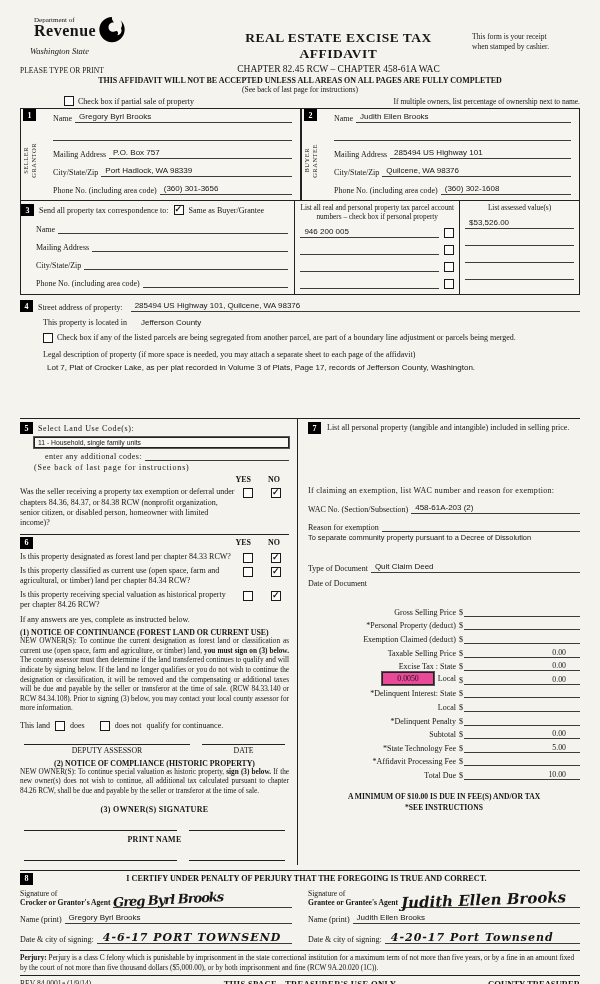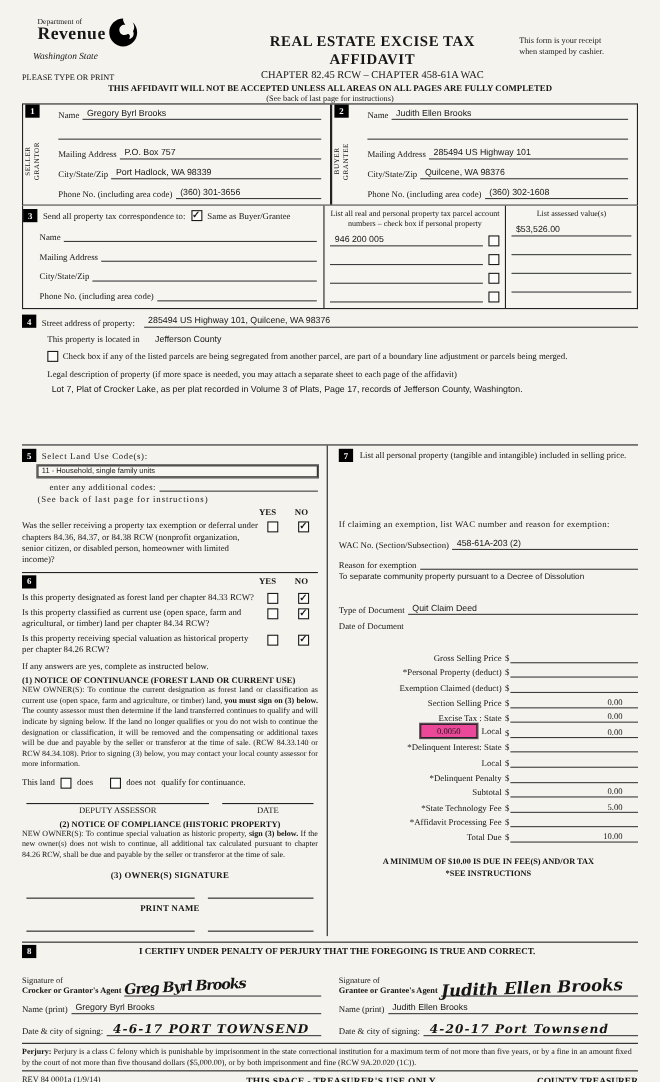--- a/index.html
+++ b/index.html
@@ -123,21 +123,21 @@
   .dollar{padding:0 1px 0 3px;}
   .feeline{flex:1;border-bottom:1px solid #3c3c3c;text-align:right;}
   .feeval{font-size:7.8px;padding-right:14px;}
   .ratebox{border:1px solid #222;box-shadow:0 0 0 1px #555;padding:1px 14px;font-size:7.8px;background:#ec4899;}
   .minimum{font-weight:bold;text-align:center;font-size:7.6px;margin-top:12px;line-height:1.4;}
 
   
   .s8{border-top:1px solid #222;margin-top:5px;padding-top:2px;}
   .s8head{display:flex;align-items:center;}
   .certify{flex:1;text-align:center;font-weight:bold;font-size:8.2px;}
-  .sigcols{display:flex;gap:16px;margin-top:16px;}
+  .sigcols{display:flex;gap:16px;margin-top:4px;}
   .sigcol{flex:1;}
   .sigrow{display:flex;align-items:flex-end;}
   .siglbl{font-size:7.6px;line-height:1.3;white-space:nowrap;}
   .scrawl1{font-size:13px;letter-spacing:-1px;transform:rotate(-3deg);display:inline-block;white-space:nowrap;}
   .scrawl2{font-size:15px;display:inline-block;white-space:nowrap;transform:rotate(-2deg);position:relative;top:2px;letter-spacing:0px;}
   .handdate{font-size:11px;letter-spacing:1px;white-space:nowrap;padding-left:6px;position:relative;top:1px;}
   .sigrow2{display:flex;align-items:flex-end;margin-top:5px;}
   .sigrow3{display:flex;align-items:flex-end;margin-top:6px;}
 
   .perjury{border-top:1px solid #222;margin-top:6px;padding-top:2px;font-size:7.3px;line-height:1.35;}
@@ -172,20 +172,25 @@
       <div class="subtitle">CHAPTER 82.45 RCW – CHAPTER 458-61A WAC</div>
     </div>
     <div class="receipt">
       <div>This form is your receipt</div>
       <div>when stamped by cashier.</div>
     </div>
   </div>
   <div class="notice">THIS AFFIDAVIT WILL NOT BE ACCEPTED UNLESS ALL AREAS ON ALL PAGES ARE FULLY COMPLETED</div>
   <div class="seeback">(See back of last page for instructions)</div>
 
+  <div class="partialrow">
+    <span class="cb"></span>
+    <span style="margin-left:4px">Check box if partial sale of property</span>
+    <span class="multiple">If multiple owners, list percentage of ownership next to name.</span>
+  </div>
 
   <div class="box12">
     <div class="half">
       <div class="rail">
         <div class="numbox">1</div>
         <div class="vertwrap">
           <span class="vert">SELLER</span>
           <span class="vert">GRANTOR</span>
         </div>
       </div>
@@ -450,21 +455,21 @@
           </div>
         <div class="feerow">
             <span class="feelabel">
               <span>Exemption Claimed (deduct)</span>
             </span>
             <span class="dollar">$</span>
             <span class="feeline"><span class="feeval"></span></span>
           </div>
         <div class="feerow">
             <span class="feelabel">
-              <span>Section Selling Price</span>
+              <span>Taxable Selling Price</span>
             </span>
             <span class="dollar">$</span>
             <span class="feeline"><span class="feeval">0.00</span></span>
           </div>
         <div class="feerow">
             <span class="feelabel">
               <span>Excise Tax : State</span>
             </span>
             <span class="dollar">$</span>
             <span class="feeline"><span class="feeval">0.00</span></span>

